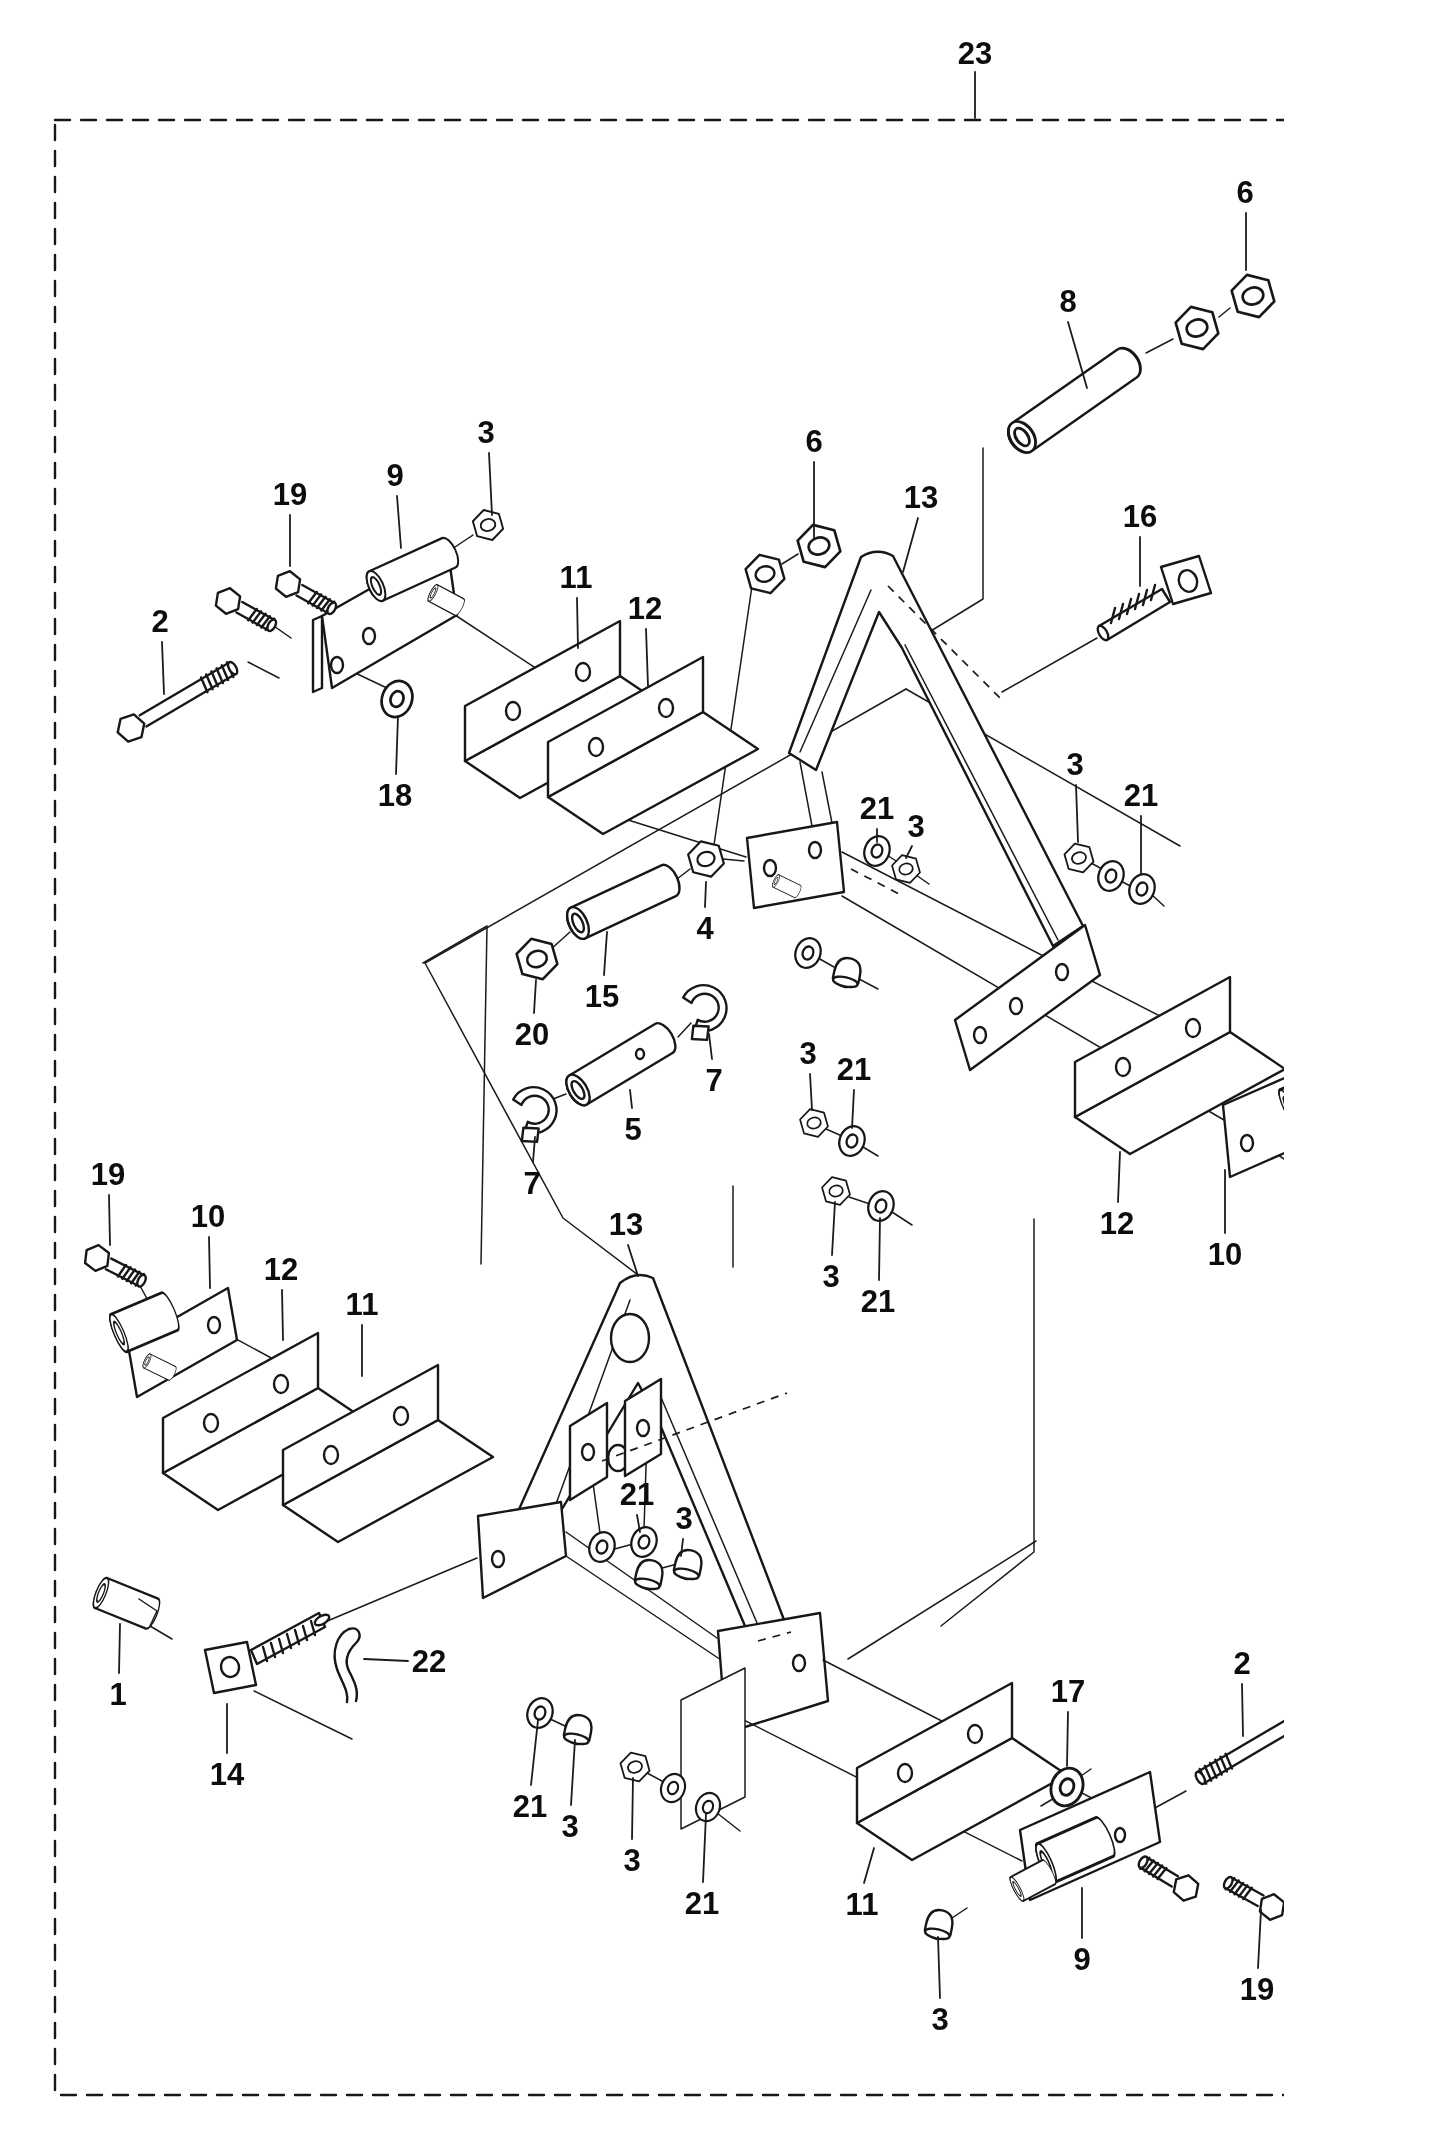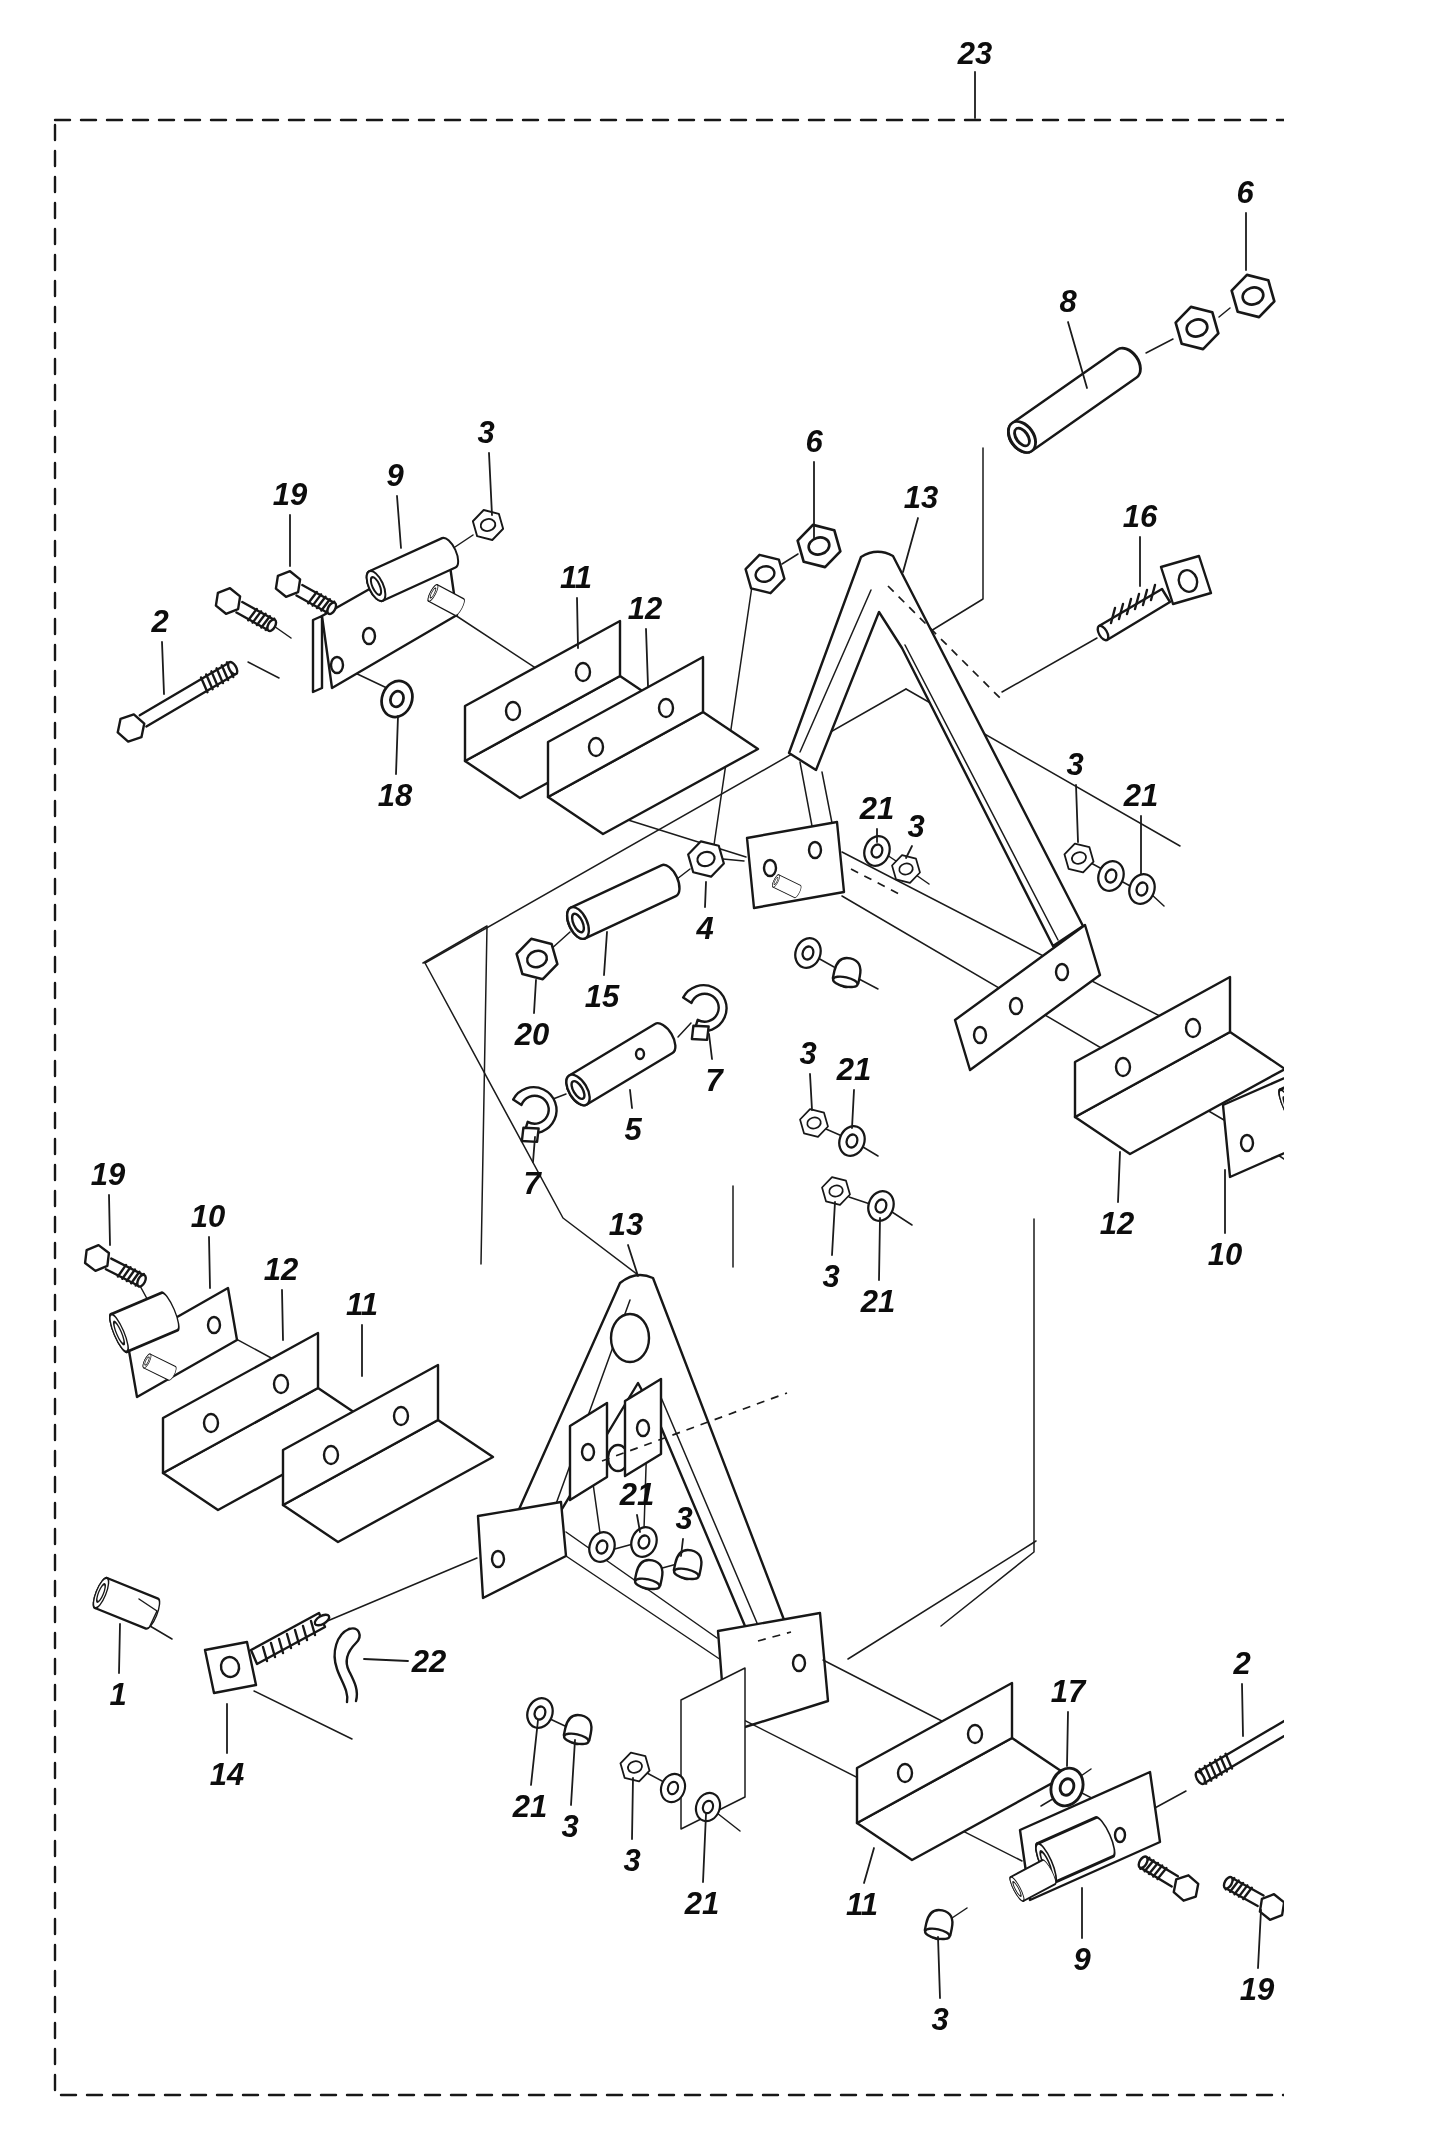--- a/index.html
+++ b/index.html
@@ -1,17 +1,17 @@
 <!DOCTYPE html>
 <html><head>
 <meta charset="utf-8">
 <style>
   html,body{margin:0;padding:0;background:#ffffff;}
   #page{position:relative;width:1284px;height:2136px;background:#ffffff;overflow:hidden;
-        font-family:"Liberation Sans",sans-serif;font-style:italic;}
+        font-family:"Liberation Sans",sans-serif;}
   svg{display:block}
   
   .f{fill:#ffffff;stroke:#171717;stroke-width:2.4;stroke-linejoin:round;stroke-linecap:round}
   .ln{fill:none;stroke:#171717;stroke-width:2.4;stroke-linejoin:round;stroke-linecap:round}
   .thin{fill:none;stroke:#1b1b1b;stroke-width:1.5;stroke-linejoin:round;stroke-linecap:round}
   .thinf{fill:#ffffff;stroke:#1b1b1b;stroke-width:1.5;stroke-linejoin:round}
   .dash{fill:none;stroke:#1b1b1b;stroke-width:1.7;stroke-dasharray:8 7;stroke-linecap:butt}
   .callout-text{font-family:"Liberation Sans",sans-serif;font-weight:bold;font-size:31px;fill:#0d0d0d;
                 text-anchor:middle;user-select:none}
   .leader{stroke:#1b1b1b;stroke-width:1.8;fill:none;stroke-linecap:round}

